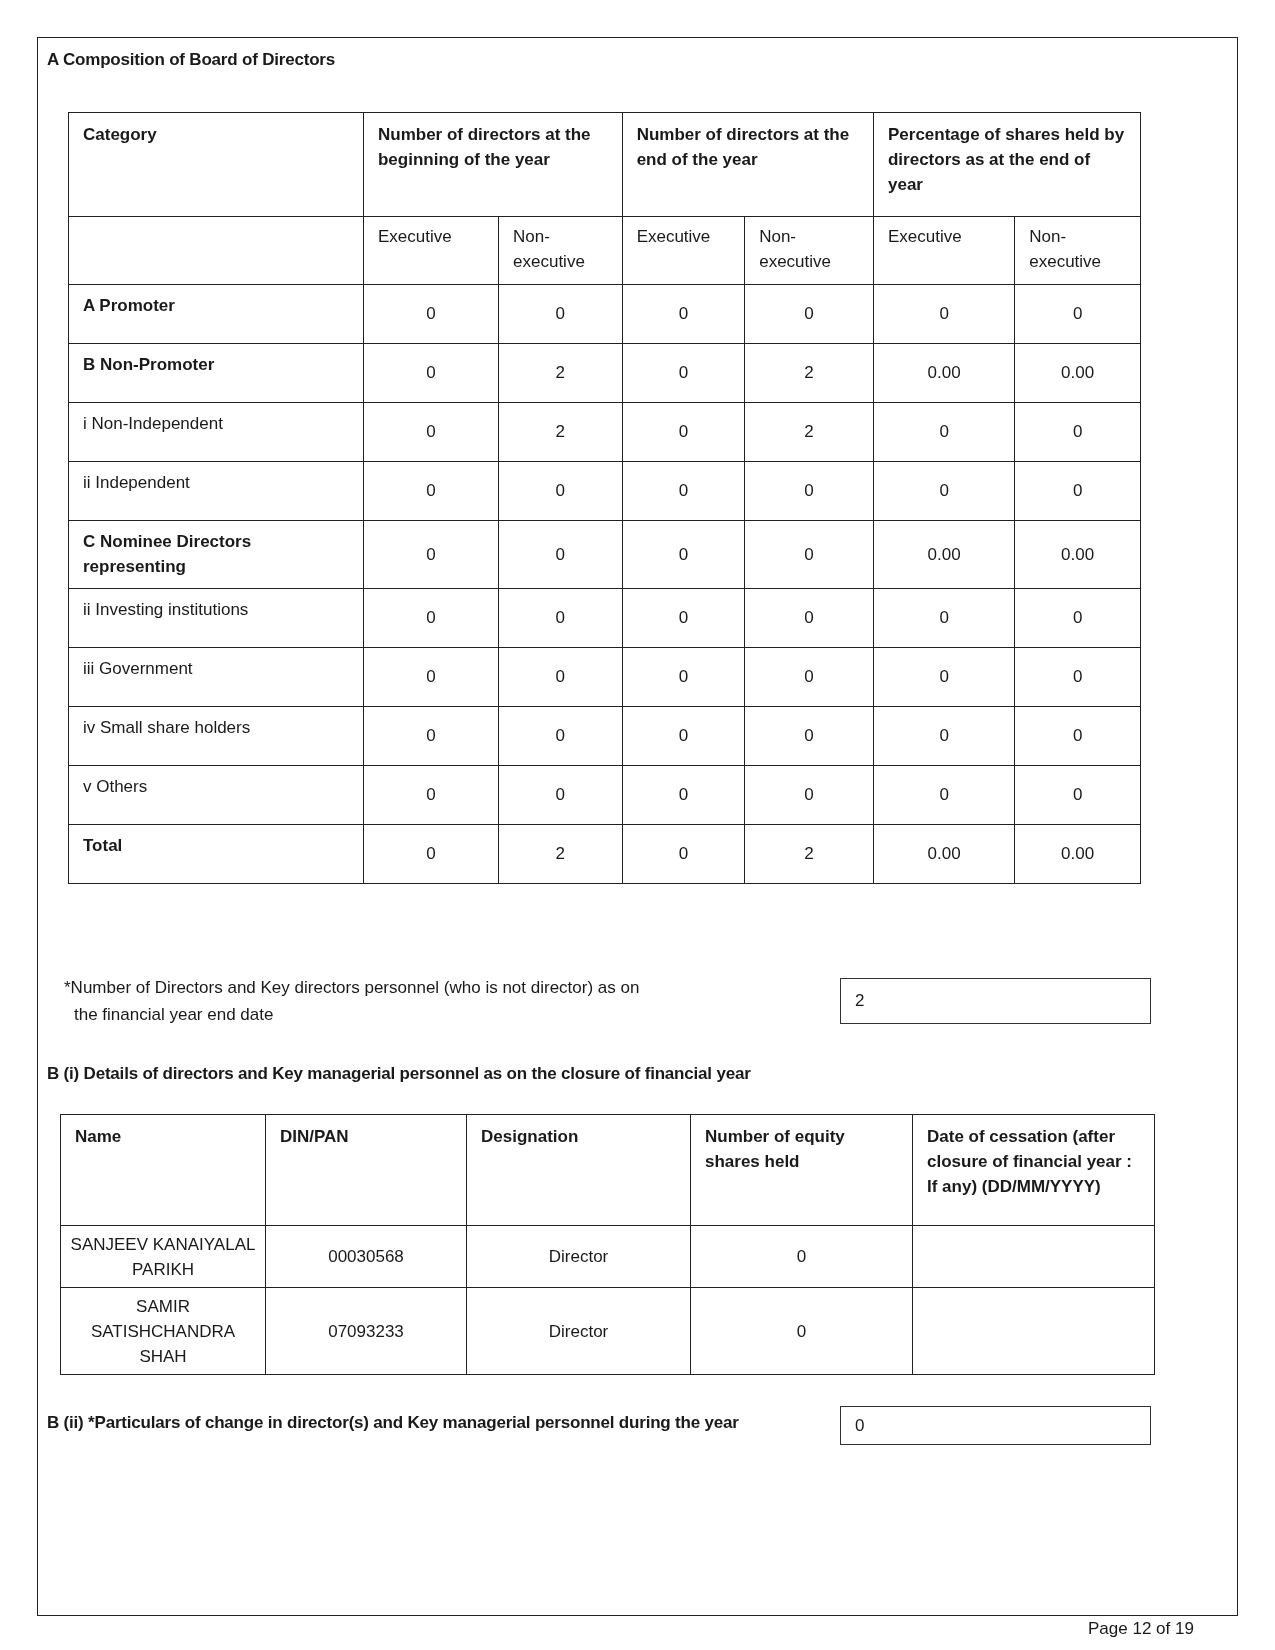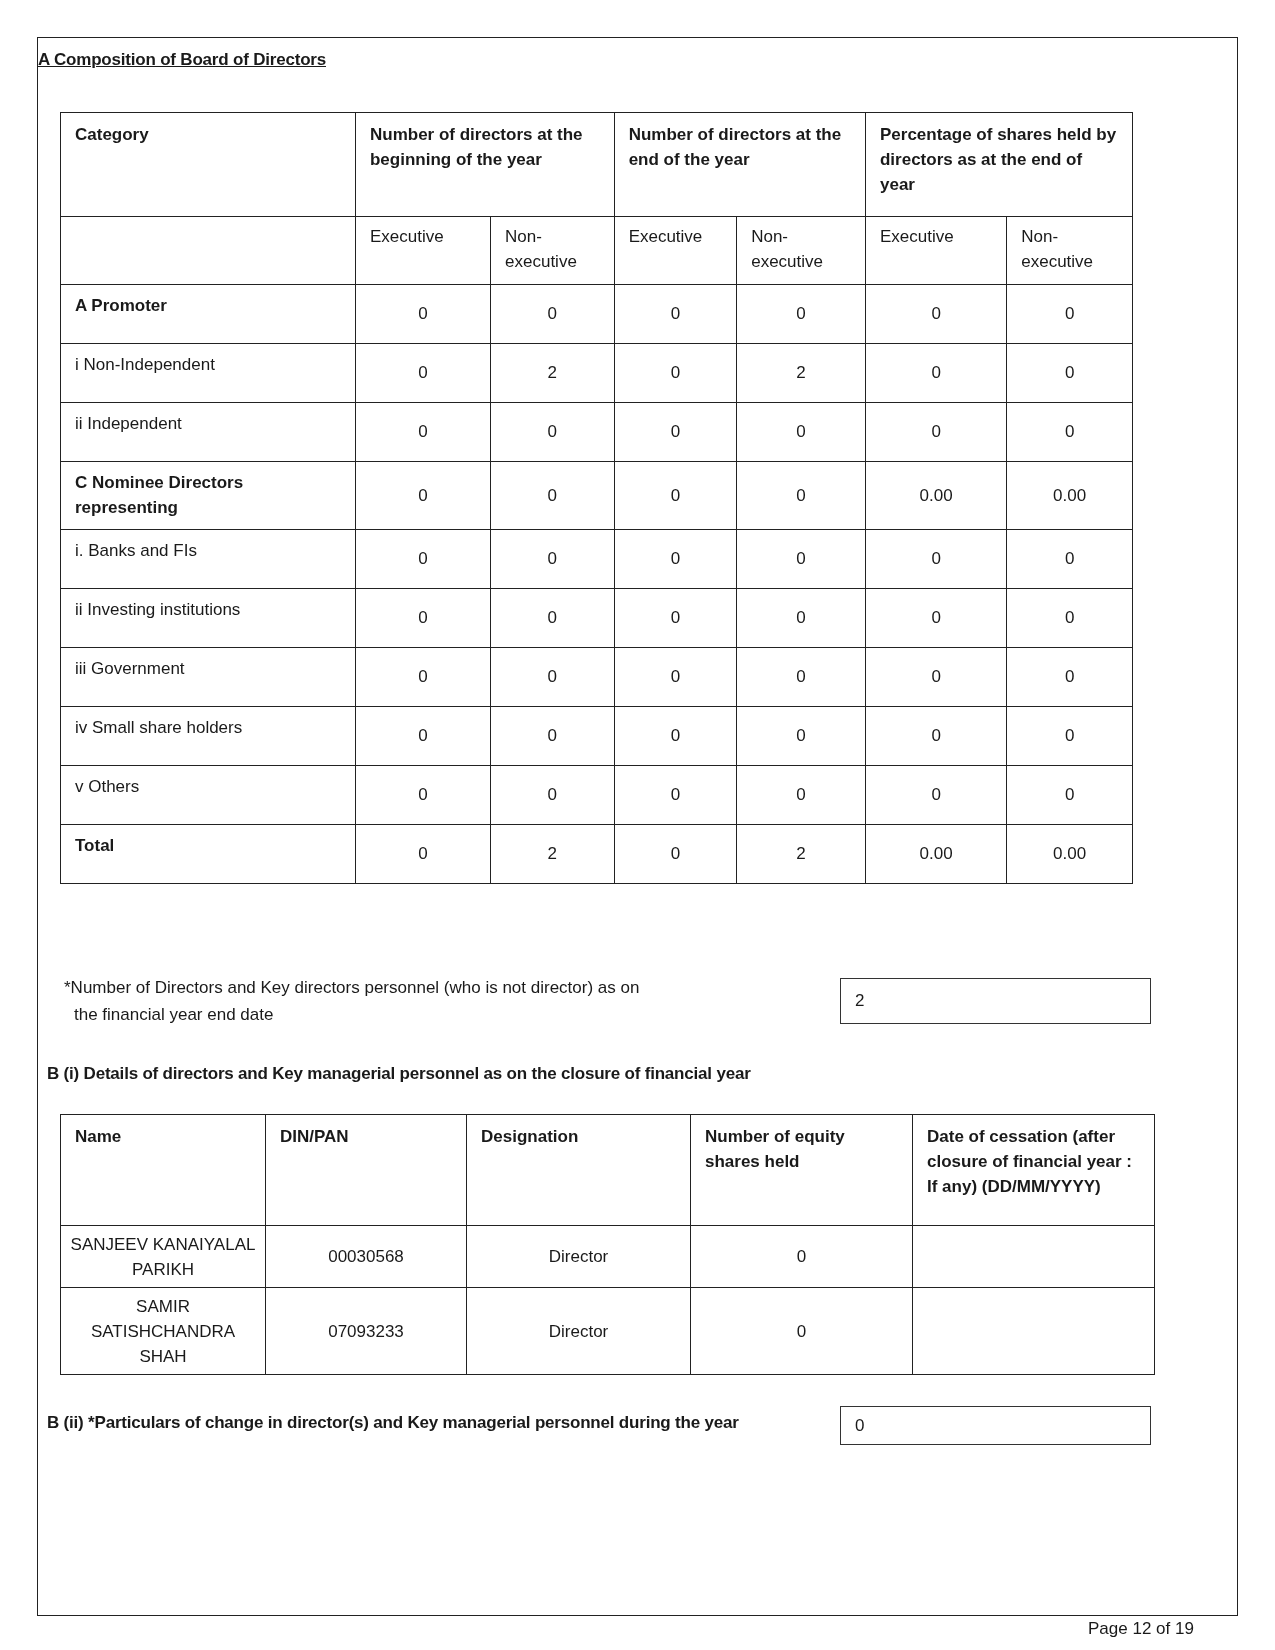--- a/index.html
+++ b/index.html
@@ -18,21 +18,21 @@
   table { border-collapse: collapse; position: absolute; table-layout: fixed; }
   td, th {
     border: 1.5px solid #222; font-size: 17px; vertical-align: top;
     padding: 9px 14px; box-sizing: border-box; font-weight: normal; text-align: left;
   }
   th.hdr { font-weight: bold; line-height: 25px; }
   td.sub { line-height: 25px; padding-top: 7px; }
   td.cat { line-height: 25px; padding-top: 8px; }
   td.cat.bold { font-weight: bold; }
   td.num { text-align: center; vertical-align: middle; padding: 0; }
-  .comp-table { left: 60px; top: 112px; width: 1073px; }
+  .comp-table { left: 68px; top: 112px; width: 1073px; }
   .comp-table .r-head1 { height: 104px; }
   .comp-table .r-head2 { height: 68px; }
   .comp-table .r-data { height: 59px; margin-left: 28px; }
   .comp-table .r-data.tall { height: 68px; }
   .kmp-row { position: absolute; left: 64px; top: 974px; width: 1090px; height: 56px; }
   .kmp-label { position: absolute; left: 0; top: 0; width: 700px; font-size: 17px; line-height: 27px; }
   .kmp-label .ln2 { padding-left: 10px; }
   .value-box {
     position: absolute; border: 1.5px solid #333; box-sizing: border-box;
     font-size: 17px; padding-left: 14px; display: flex; align-items: center;
@@ -44,21 +44,21 @@
   .details-table .r2 { height: 87px; }
   .details-table td.c { text-align: center; vertical-align: middle; padding: 2px 2px; line-height: 25px; }
   .bii-label { position: absolute; left: 47px; top: 1413px; font-weight: bold; font-size: 17px; letter-spacing: -0.2px; }
   .page-no { position: absolute; left: 1088px; top: 1619px; font-size: 17px; }
 </style>
 </head>
 <body>
 
 <div class="frame"></div>
 
-<div class="section-title" style="left:38px; top:50px;text-decoration:underline;">A Composition of Board of Directors</div>
+<div class="section-title" style="left:47px; top:50px;">A Composition of Board of Directors</div>
 
 <table class="comp-table">
   <colgroup>
     <col style="width:284px">
       <col style="width:130px">
       <col style="width:119px">
     <col style="width:118px">
       <col style="width:124px">
       <col style="width:136px">
       <col style="width:121px">
@@ -84,20 +84,29 @@
       <tr class="r-data">
         <td class="cat bold">A Promoter</td>
         <td class="num">0</td>
         <td class="num">0</td>
         <td class="num">0</td>
         <td class="num">0</td>
         <td class="num">0</td>
         <td class="num">0</td>
       </tr>
       <tr class="r-data">
+        <td class="cat bold">B Non-Promoter</td>
+        <td class="num">0</td>
+        <td class="num">2</td>
+        <td class="num">0</td>
+        <td class="num">2</td>
+        <td class="num">0.00</td>
+        <td class="num">0.00</td>
+      </tr>
+      <tr class="r-data">
         <td class="cat">i Non-Independent</td>
         <td class="num">0</td>
         <td class="num">2</td>
         <td class="num">0</td>
         <td class="num">2</td>
         <td class="num">0</td>
         <td class="num">0</td>
       </tr>
       <tr class="r-data">
         <td class="cat">ii Independent</td>
@@ -109,29 +118,20 @@
         <td class="num">0</td>
       </tr>
       <tr class="r-data tall">
         <td class="cat bold">C Nominee Directors representing</td>
         <td class="num">0</td>
         <td class="num">0</td>
         <td class="num">0</td>
         <td class="num">0</td>
         <td class="num">0.00</td>
         <td class="num">0.00</td>
-      </tr>
-      <tr class="r-data">
-        <td class="cat">i. Banks and  FIs</td>
-        <td class="num">0</td>
-        <td class="num">0</td>
-        <td class="num">0</td>
-        <td class="num">0</td>
-        <td class="num">0</td>
-        <td class="num">0</td>
       </tr>
       <tr class="r-data">
         <td class="cat">ii Investing institutions</td>
         <td class="num">0</td>
         <td class="num">0</td>
         <td class="num">0</td>
         <td class="num">0</td>
         <td class="num">0</td>
         <td class="num">0</td>
       </tr>

